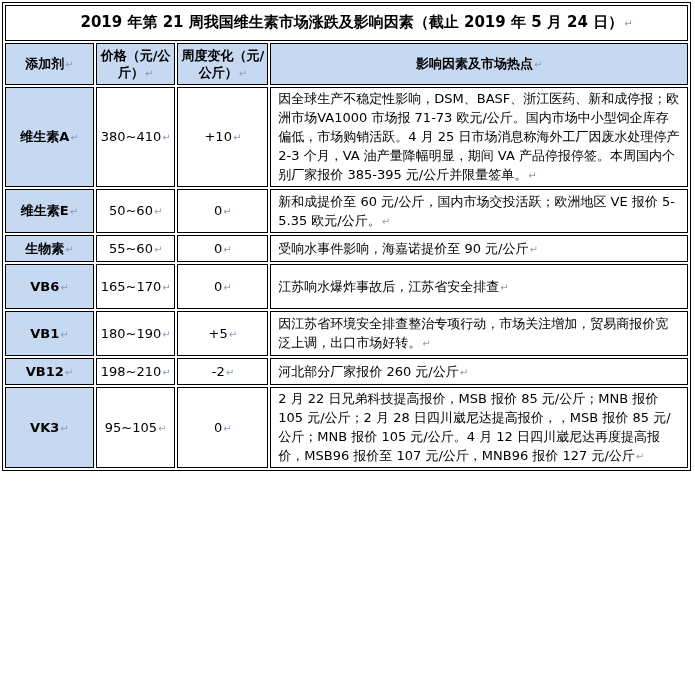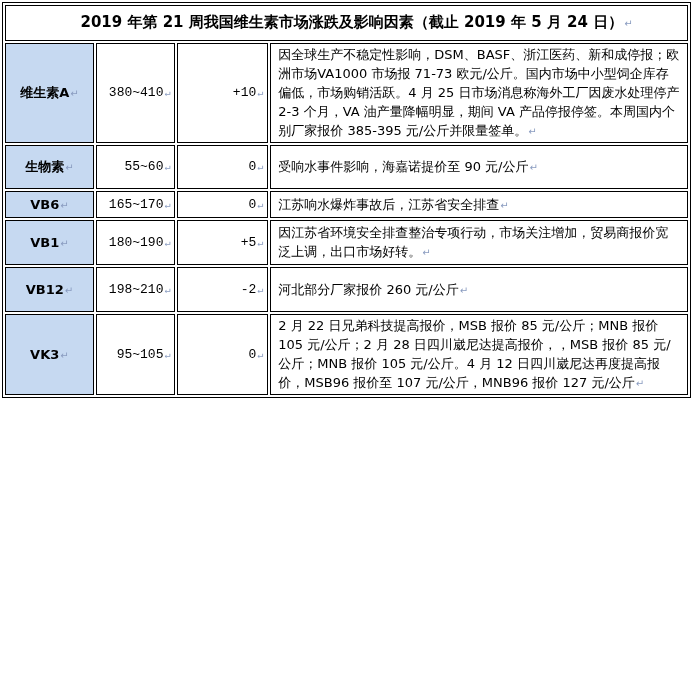--- a/index.html
+++ b/index.html
@@ -51,22 +51,21 @@
     line-height: 17px;
     padding: 1px 2px;
   }
   td.additive {
     background: #c6d9f1;
     font-weight: bold;
     text-align: center;
     padding: 1px 12px;
   }
   td.price, td.change {
-    text-align: right;
-    font-family: Liberation Mono, monospace;
+    text-align: center;
   }
   td.factors {
     text-align: left;
     padding: 1px 7px;
   }
   
   tbody tr:nth-child(1)  td { height: 92px; margin-top: 36px; }
   tbody tr:nth-child(2)  td { height: 40px; }
   tbody tr:nth-child(3)  td { height: 23px; }
   tbody tr:nth-child(4)  td { height: 41px; }
@@ -102,27 +101,39 @@
     <colgroup>
       <col class="c-additive">
       <col class="c-price">
       <col class="c-change">
       <col class="c-factors">
     </colgroup>
     <thead>
       <tr>
         <td class="title-cell" colspan="4">2019 年第 21 周我国维生素市场涨跌及影响因素（截止 2019 年 5 月 24 日）<span class="pm">↵</span></td>
       </tr>
+      <tr>
+        <th class="col-header">添加剂<span class="pm">↵</span></th>
+        <th class="col-header">价格（元/公斤）<span class="pm">↵</span></th>
+        <th class="col-header">周度变化（元/公斤）<span class="pm">↵</span></th>
+        <th class="col-header">影响因素及市场热点<span class="pm">↵</span></th>
+      </tr>
     </thead>
     <tbody>
         <tr>
     <td class="additive">维生素A<span class="pm">↵</span></td>
     <td class="price">380~410<span class="pm">↵</span></td>
     <td class="change">+10<span class="pm">↵</span></td>
     <td class="factors">因全球生产不稳定性影响，DSM、BASF、浙江医药、新和成停报；欧洲市场VA1000 市场报 71-73 欧元/公斤。国内市场中小型饲企库存偏低，市场购销活跃。4 月 25 日市场消息称海外工厂因废水处理停产 2-3 个月，VA 油产量降幅明显，期间 VA 产品停报停签。本周国内个别厂家报价 385-395 元/公斤并限量签单。<span class="pm">↵</span></td>
+  </tr>
+        <tr>
+    <td class="additive">维生素E<span class="pm">↵</span></td>
+    <td class="price">50~60<span class="pm">↵</span></td>
+    <td class="change">0<span class="pm">↵</span></td>
+    <td class="factors">新和成提价至 60 元/公斤，国内市场交投活跃；欧洲地区 VE 报价 5-5.35 欧元/公斤。<span class="pm">↵</span></td>
   </tr>
         <tr>
     <td class="additive">生物素<span class="pm">↵</span></td>
     <td class="price">55~60<span class="pm">↵</span></td>
     <td class="change">0<span class="pm">↵</span></td>
     <td class="factors">受响水事件影响，海嘉诺提价至 90 元/公斤<span class="pm">↵</span></td>
   </tr>
         <tr>
     <td class="additive">VB6<span class="pm">↵</span></td>
     <td class="price">165~170<span class="pm">↵</span></td>

